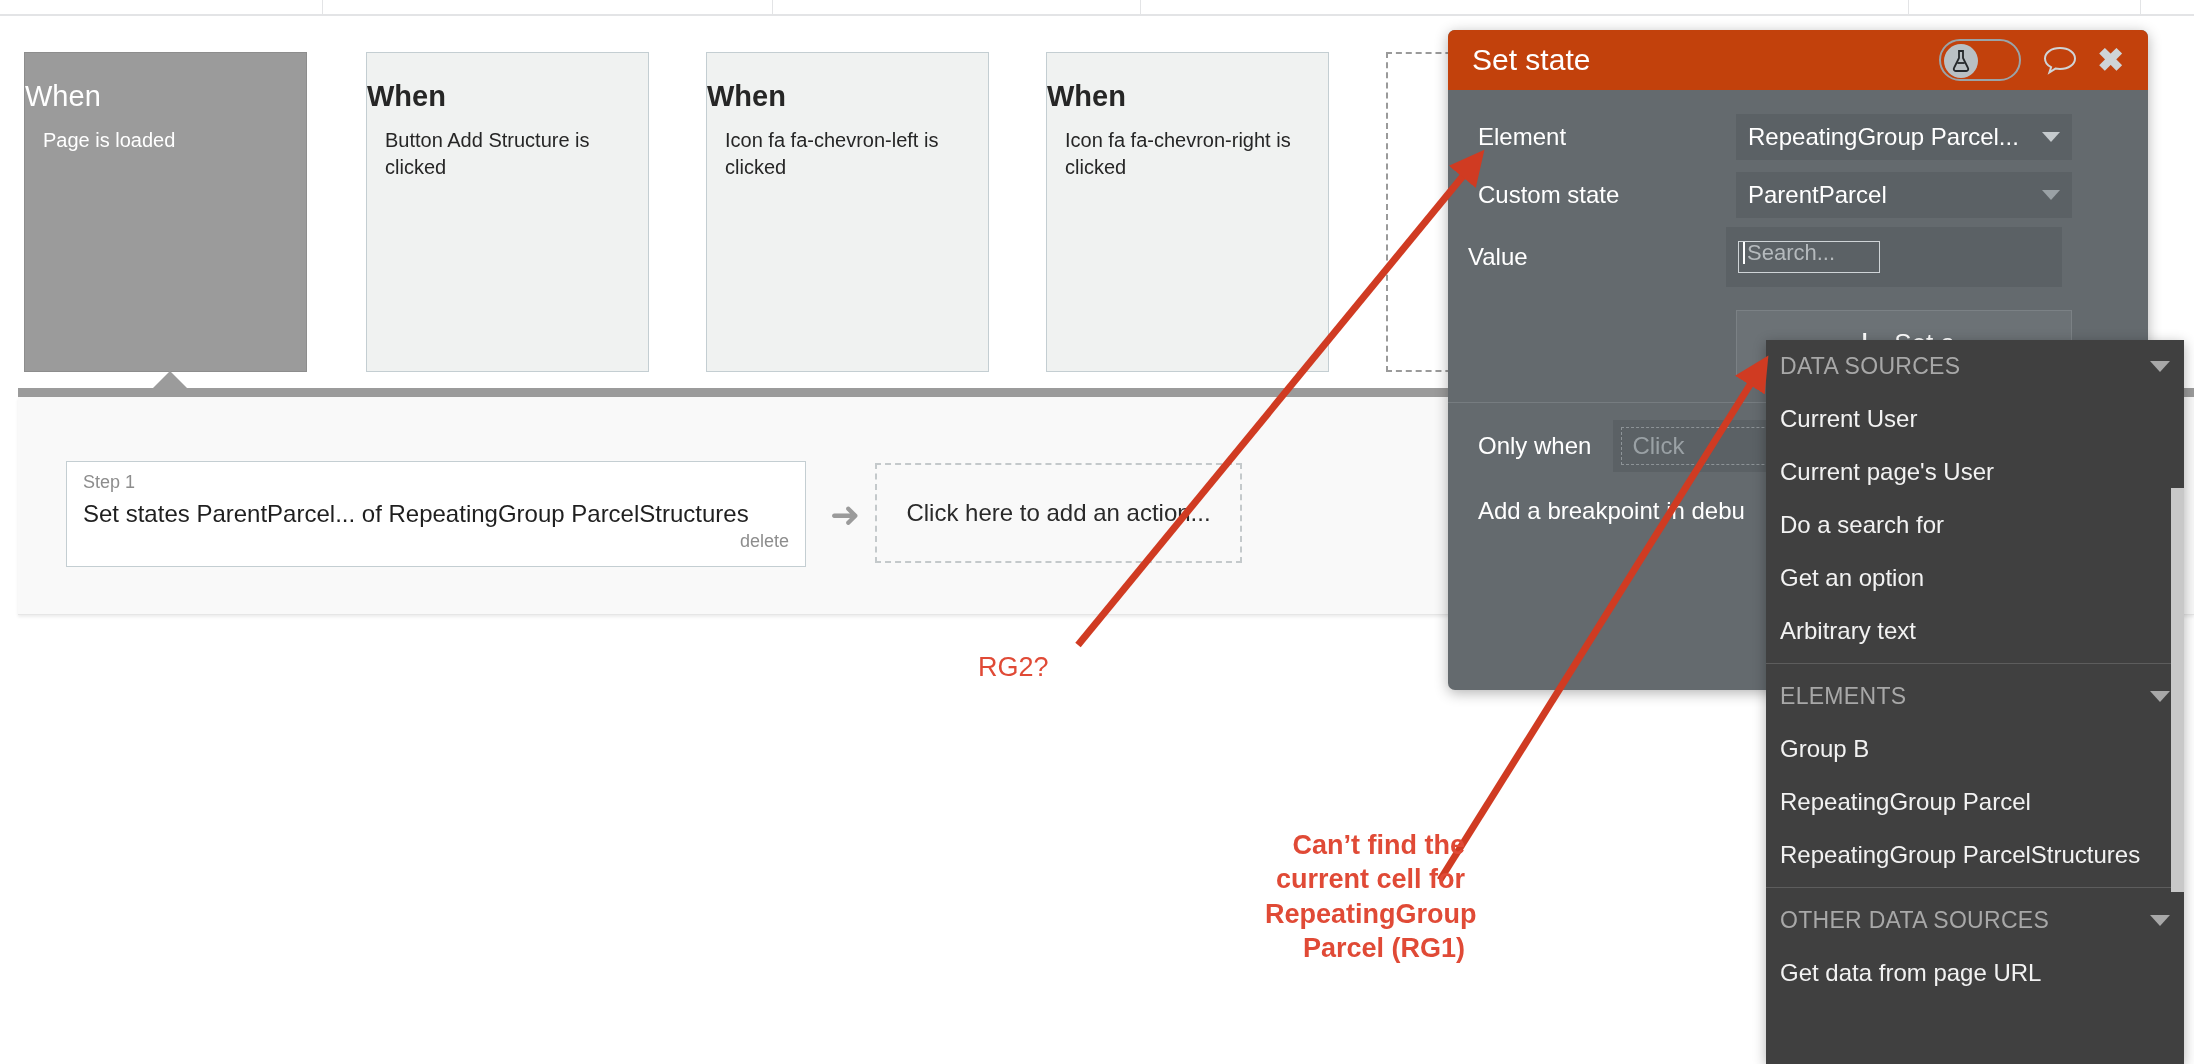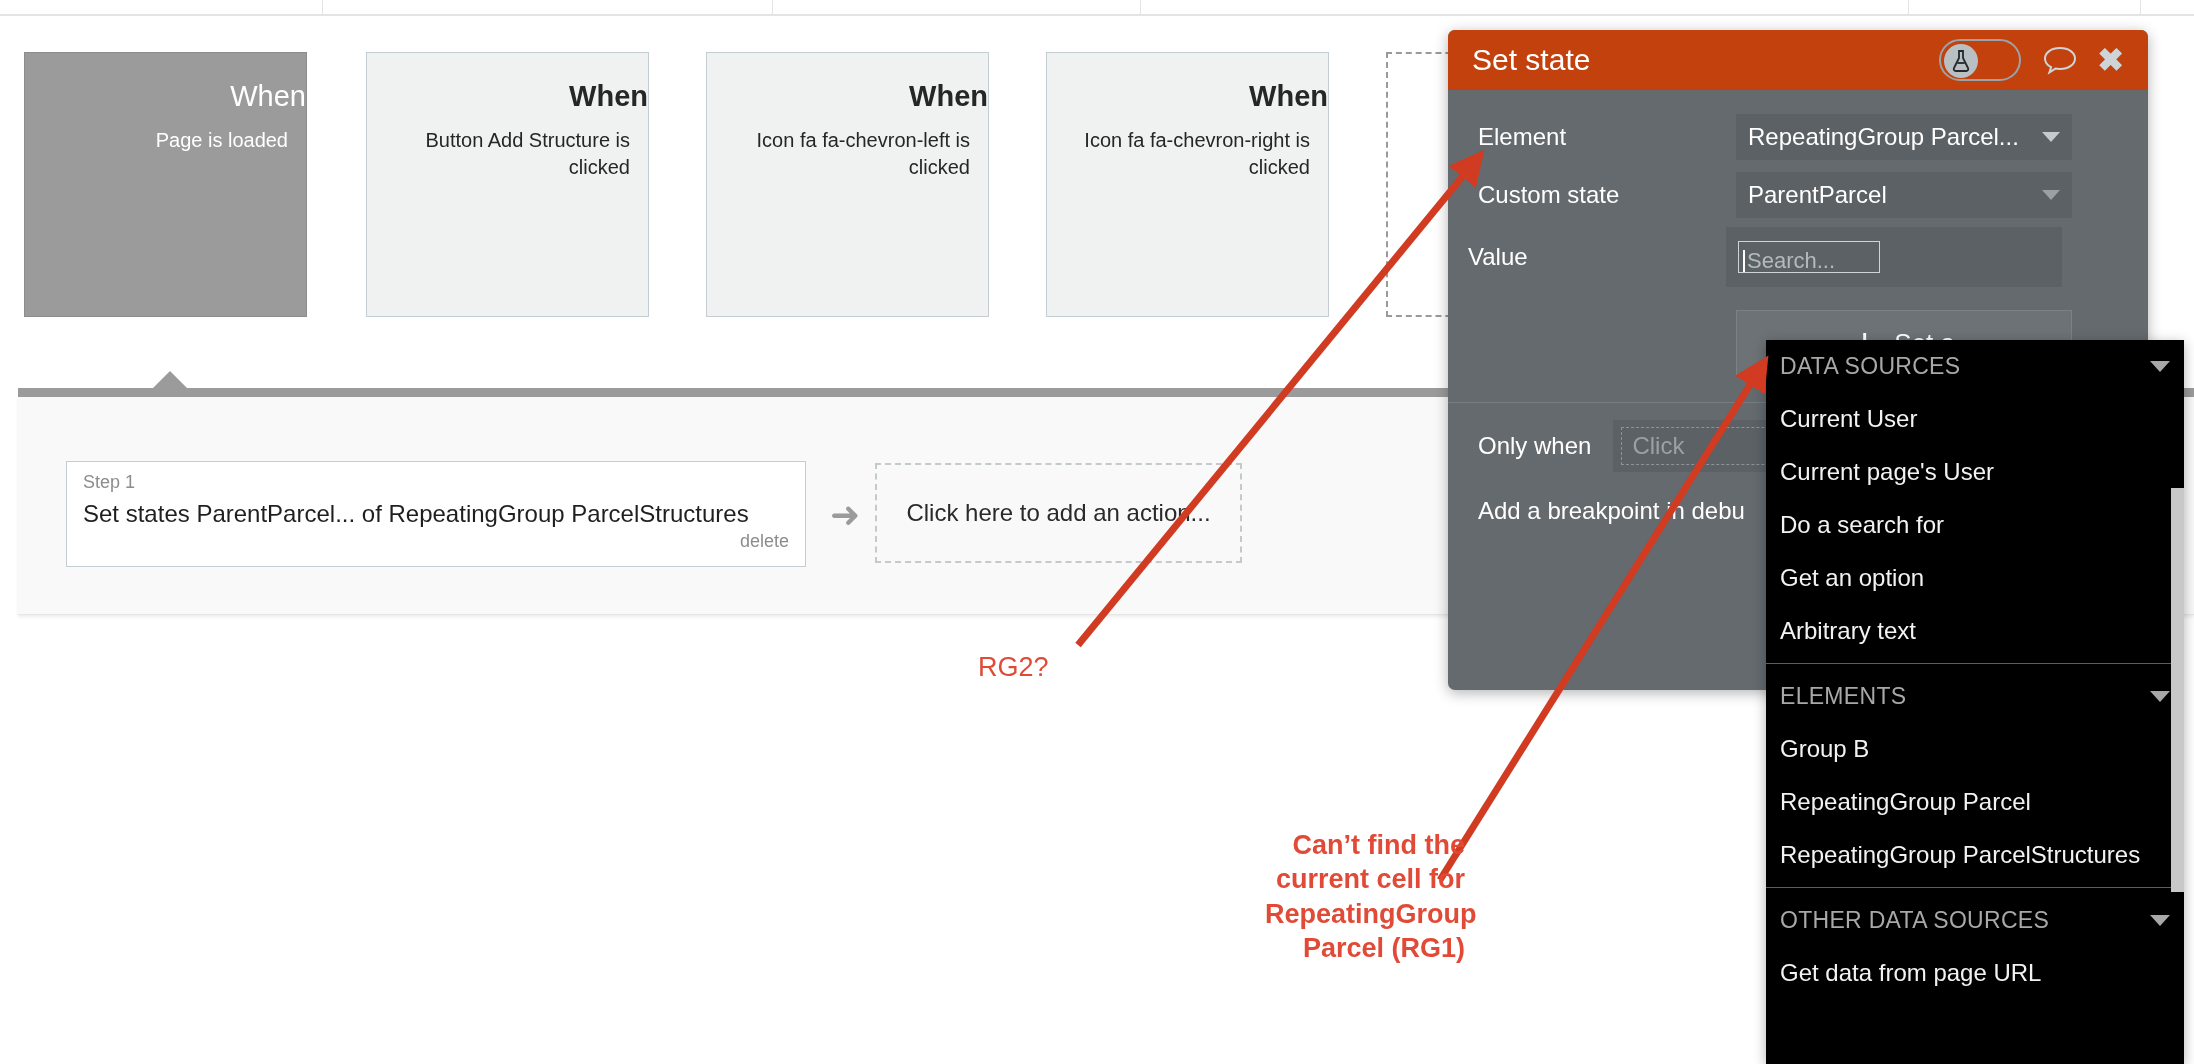--- a/index.html
+++ b/index.html
@@ -40,24 +40,24 @@
   .events-row {
     position: absolute;
     top: 52px; left: 0;
     width: 2194px;
     height: 220px;
   }
   .event-card {
     position: absolute;
     top: 0;
     width: 283px;
-    height: 265px;
+    height: 320px;
     background: #f0f2f1;
     border: 1px solid #c4ced2;
-    text-align: right;
+    text-align: left;
     padding-top: 28px;
   }
   .event-card.selected {
     background: #9b9b9b;
     border: 1px solid #8d8d8d;
     color: #ffffff;
   }
   .event-card.placeholder {
     background: #ffffff;
     border: 2px dashed #9a9a9a;
@@ -274,21 +274,21 @@
     display: flex;
     align-items: center;
     padding: 0 12px;
   }
   .search-box {
     width: 142px;
     height: 32px;
     border: 1px solid #cfd4d7;
     background: transparent;
     display: flex;
-    align-items: flex-end;
+    align-items: flex-start;
     padding: 0 4px;
     position: relative;
   }
   .search-box .cursor {
     width: 2px; height: 22px;
     background: #ffffff;
     margin-right: 2px;
   }
   .search-box .ph {
     font-size: 22px;
@@ -373,21 +373,21 @@
     white-space: nowrap;
   }
 
   
   .dropdown {
     position: absolute;
     left: 1766px;
     top: 340px;
     width: 418px;
     height: 724px;
-    background: #000000;
+    background: #404040;
     box-shadow: 0 3px 12px rgba(0,0,0,0.30);
     overflow: hidden;
   }
   .dd-group {
     display: flex;
     align-items: center;
     height: 52px;
     padding: 0 14px 0 14px;
   }
   .dd-group-label {

